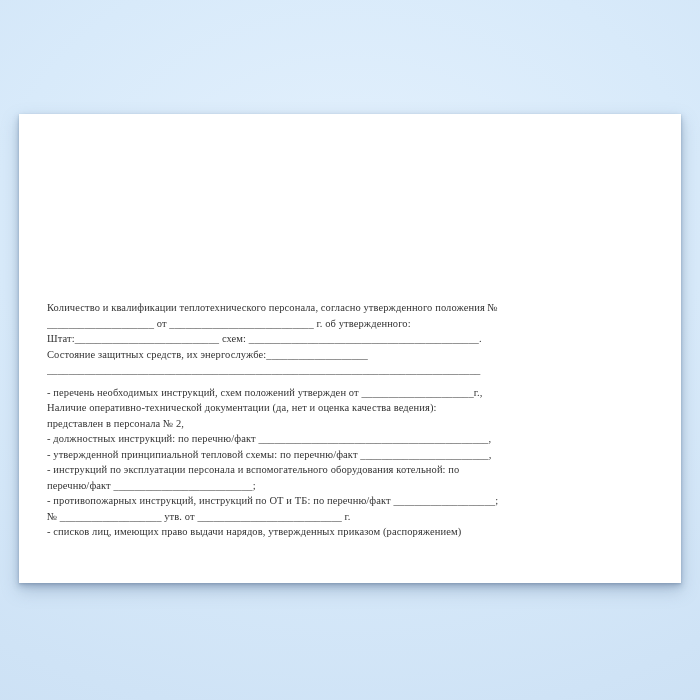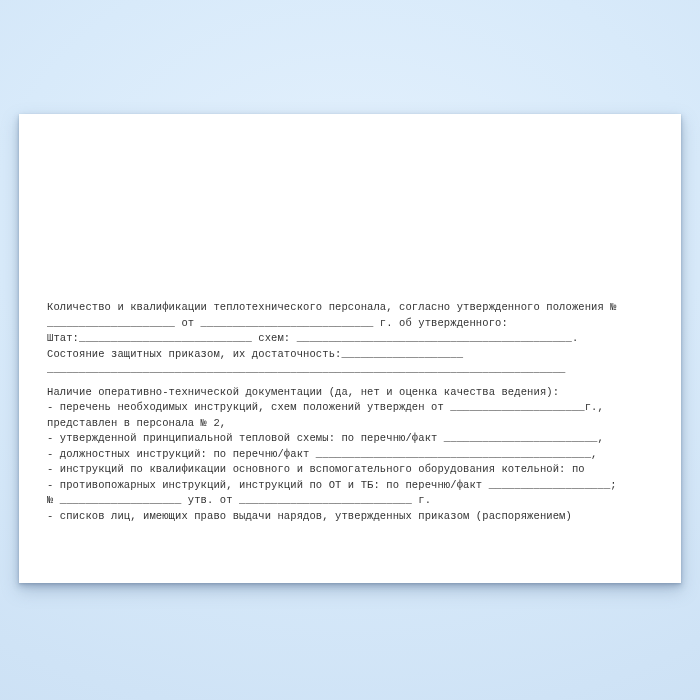--- a/index.html
+++ b/index.html
@@ -6,21 +6,21 @@
     margin: 0;
     padding: 0;
   }
   .scene {
     position: relative;
     width: 700px;
     height: 700px;
     overflow: hidden;
     background: radial-gradient(120% 95% at 50% 32%,
                 #e4f1fd 0%, #d8eafa 42%, #cfe3f6 75%, #c9def2 100%);
-    font-family: Liberation Mono, monospace;
+    font-family: Liberation Serif, serif;
   }
   .paper {
     position: absolute;
     left: 19px;
     top: 114px;
     width: 662px;
     height: 469px;
     background: #ffffff;
     box-shadow: 0 3px 6px rgba(103, 126, 158, 0.45),
                 0 7px 16px rgba(103, 126, 158, 0.38),
@@ -48,31 +48,32 @@
 <body>
 
 <div class="scene">
   <div class="paper">
     <div class="doc-text">
 
       <div class="paragraph-1">
         <div class="doc-line">Количество и квалификации теплотехнического персонала, согласно утвержденного положения №</div>
         <div class="doc-line">____________________ от ___________________________ г. об утвержденного:</div>
         <div class="doc-line">Штат:___________________________ схем: ___________________________________________.</div>
-        <div class="doc-line">Состояние защитных приказом, их достаточность:___________________</div>
+        <div class="doc-line">Состояние защитных средств, их энергослужбе:___________________</div>
         <div class="doc-line">_________________________________________________________________________________</div>
       </div>
 
       <div class="paragraph-2">
+        <div class="doc-line">- перечень необходимых инструкций, схем положений утвержден от _____________________г.,</div>
         <div class="doc-line">Наличие оперативно-технической документации (да, нет и оценка качества ведения):</div>
-        <div class="doc-line">- перечень необходимых инструкций, схем положений утвержден от _____________________г.,</div>
         <div class="doc-line">представлен в персонала № 2,</div>
+        <div class="doc-line">- должностных инструкций: по перечню/факт ___________________________________________,</div>
         <div class="doc-line">- утвержденной принципиальной тепловой схемы: по перечню/факт ________________________,</div>
-        <div class="doc-line">- должностных инструкций: по перечню/факт ___________________________________________,</div>
-        <div class="doc-line">- инструкций по квалификации основного и вспомогательного оборудования котельной: по</div>
+        <div class="doc-line">- инструкций по эксплуатации персонала и вспомогательного оборудования котельной: по</div>
+        <div class="doc-line">перечню/факт __________________________;</div>
         <div class="doc-line">- противопожарных инструкций, инструкций по ОТ и ТБ: по перечню/факт ___________________;</div>
         <div class="doc-line">№ ___________________ утв. от ___________________________ г.</div>
         <div class="doc-line">- списков лиц, имеющих право выдачи нарядов, утвержденных приказом (распоряжением)</div>
       </div>
 
     </div>
   </div>
 </div>
 
 </body></html>

